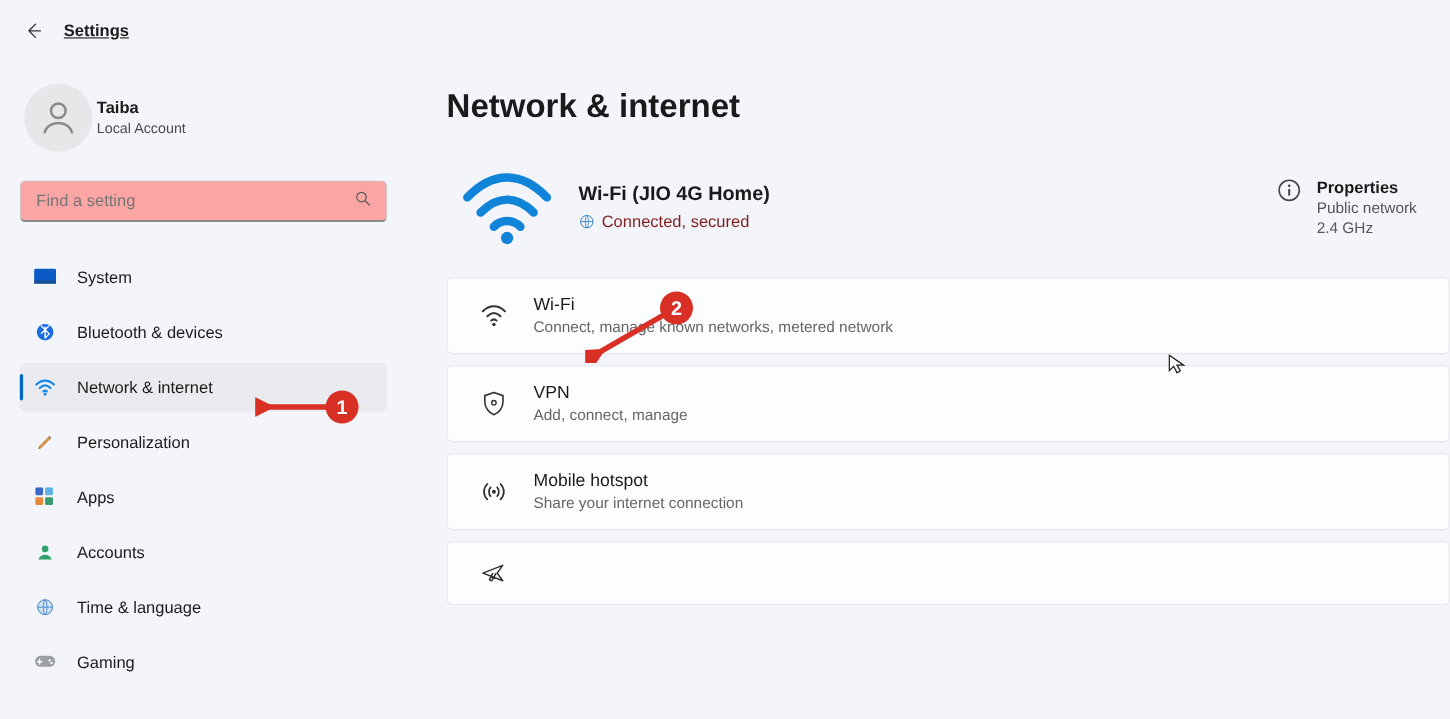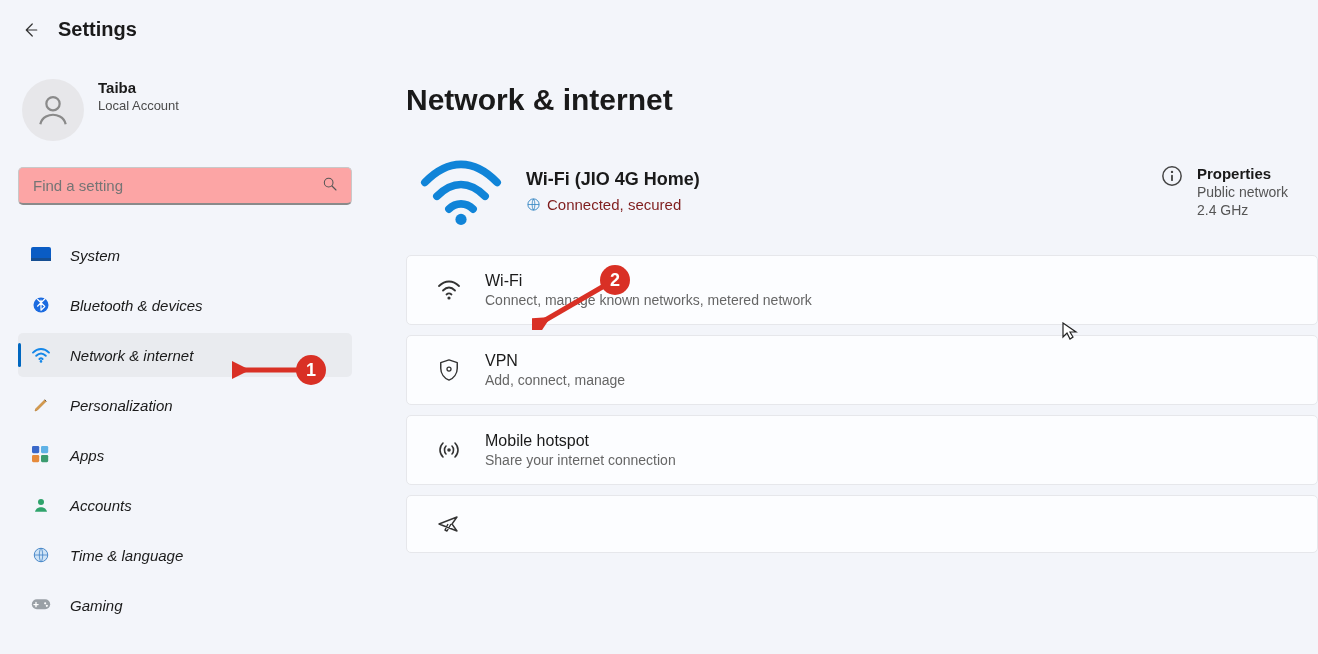--- a/index.html
+++ b/index.html
@@ -16,35 +16,35 @@
     display: flex;
     align-items: center;
     padding: 18px 20px;
     gap: 18px;
   }
   .back-arrow {
     width: 20px; height: 20px;
     display: flex; align-items: center; justify-content: center;
     cursor: pointer;
   }
-  .header-title { font-size: 20px; font-weight: 600; }
+  .header-title { font-size: 15px; font-weight: 600; text-decoration: underline; }
   .layout {
     display: flex;
     height: calc(100% - 56px);
   }
   .sidebar {
     width: 370px;
     padding: 10px 18px 0 18px;
     display: flex;
     flex-direction: column;
   }
   .profile {
     display: flex;
-    align-items: flex-start;
-    gap: 14px;
+    align-items: center;
+    gap: 4px;
     padding: 10px 4px 26px 4px;
   }
   .avatar {
     width: 62px; height: 62px;
     border-radius: 50%;
     background: #e7e7ea;
     display: flex; align-items: center; justify-content: center;
   }
   .profile-name { font-size: 15px; font-weight: 600; }
   .profile-sub { font-size: 13px; color: #4b4b4b; margin-top: 2px; }
@@ -74,21 +74,20 @@
     display: flex;
     align-items: center;
     gap: 18px;
     height: 44px;
     padding: 0 12px;
     border-radius: 5px;
     font-size: 15px;
     cursor: pointer;
     position: relative;
     margin-bottom: 6px;
-    font-style: italic;
   }
   .nav-item.active {
     background: #e9ebef;
   }
   .nav-item.active::before {
     content: "";
     position: absolute;
     left: 0;
     top: 10px;
     bottom: 10px;

